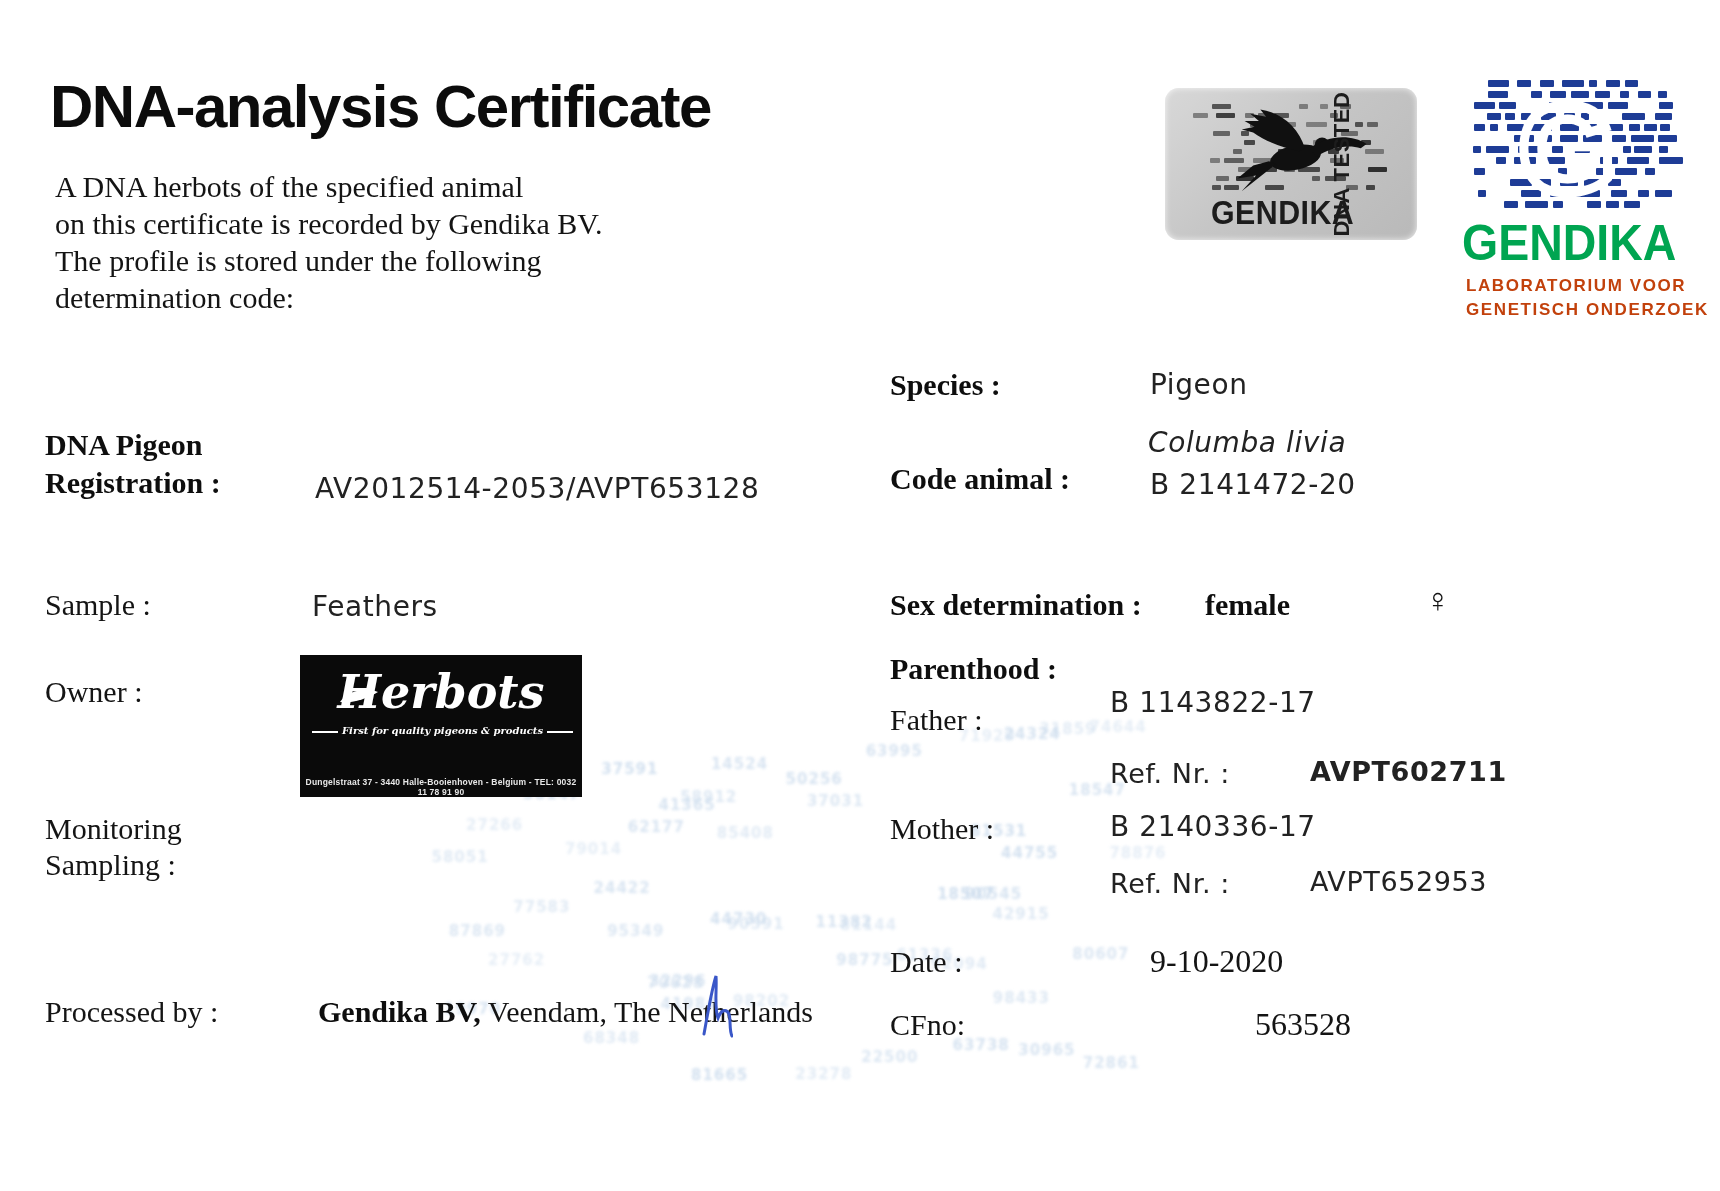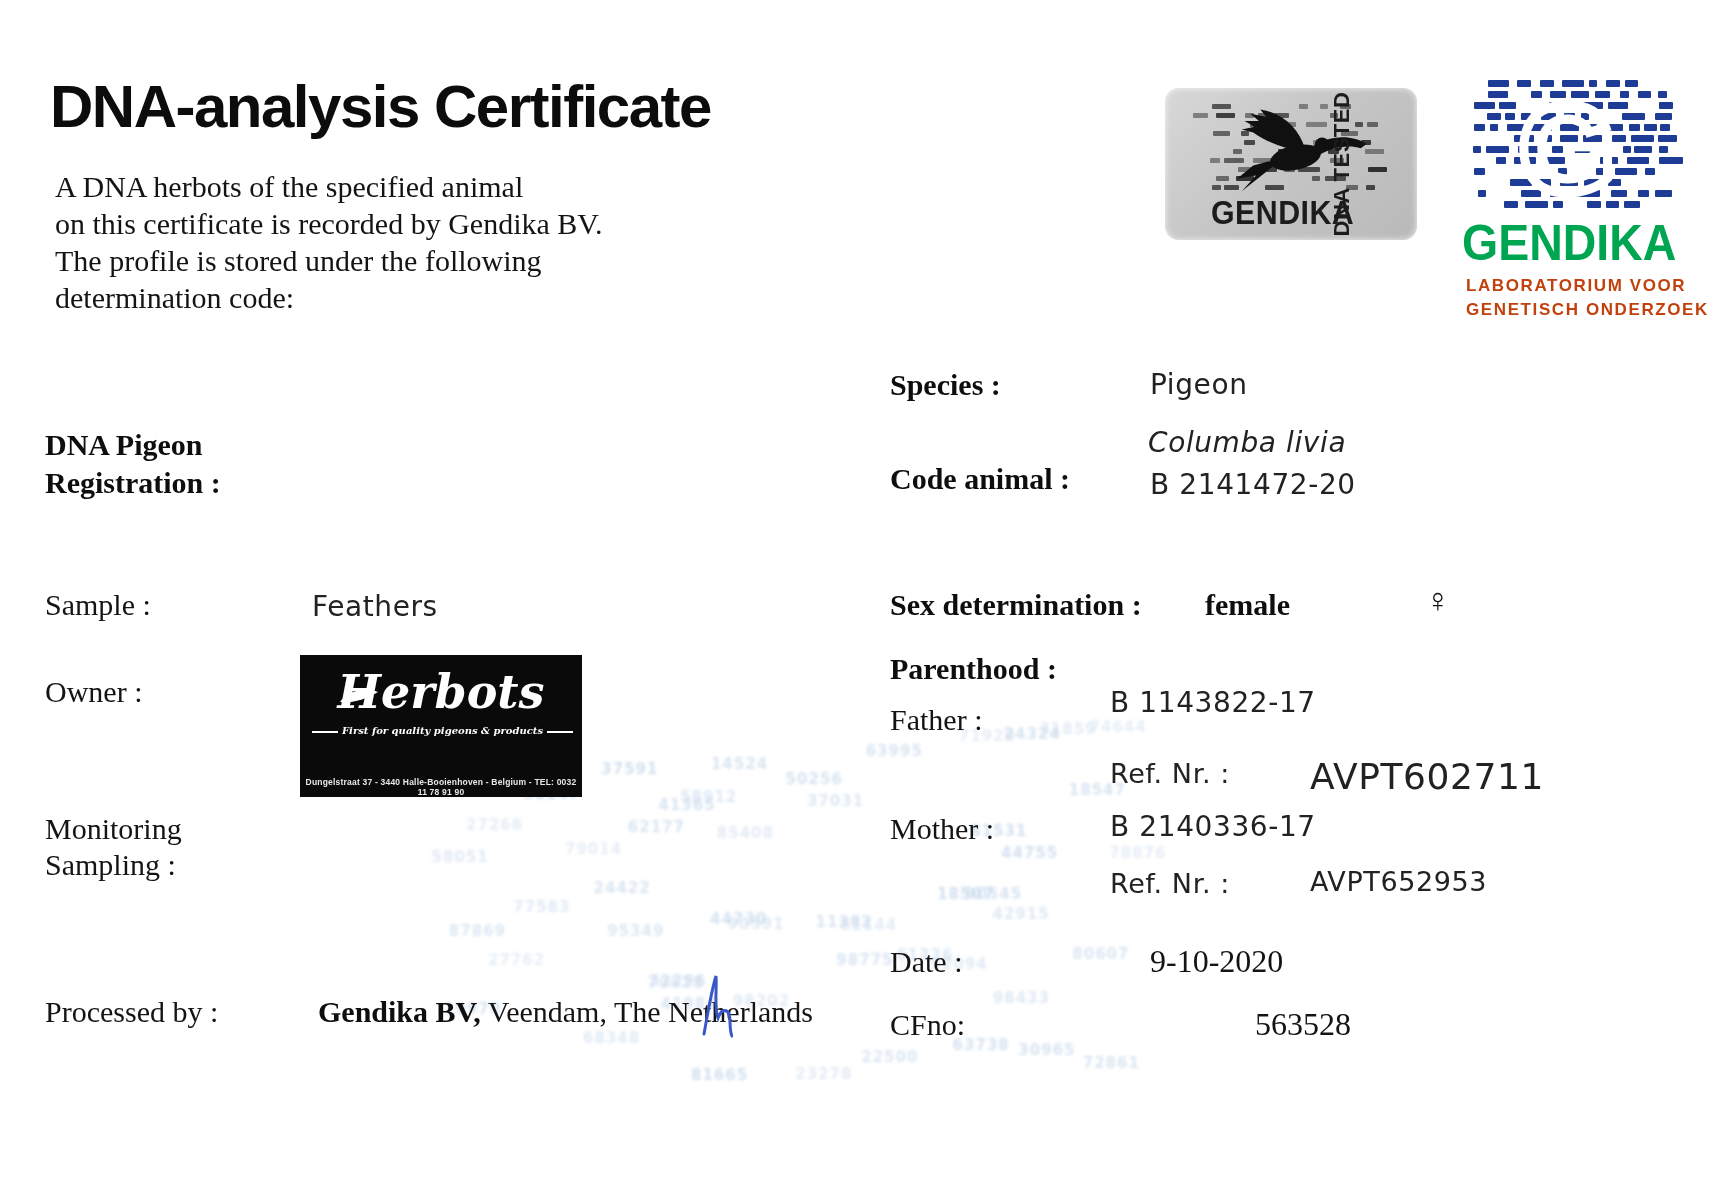--- a/index.html
+++ b/index.html
@@ -281,20 +281,21 @@
     <svg style="position:absolute;left:0;top:0;" width="210" height="134" viewBox="0 0 210 134">
       <text x="105" y="112" text-anchor="middle" font-family="Liberation Sans, sans-serif" font-weight="bold" font-size="124" fill="none" stroke="#ffffff" stroke-width="9">G</text>
     </svg>
   </div>
   <div class="abs logo-brand">GENDIKA</div>
   <div class="abs logo-sub" style="top:276px;">LABORATORIUM VOOR</div>
   <div class="abs logo-sub" style="top:300px;">GENETISCH ONDERZOEK</div>
 
   <div class="abs bserif" style="left:45px;top:428px;">DNA Pigeon</div>
   <div class="abs bserif" style="left:45px;top:466px;">Registration :</div>
+  <div class="abs hand" style="left:315px;top:472px;">AV2012514-2053/AVPT653128</div>
 
   <div class="abs serif" style="left:45px;top:588px;">Sample :</div>
   <div class="abs hand" style="left:312px;top:590px;">Feathers</div>
 
   <div class="abs serif" style="left:45px;top:675px;">Owner :</div>
 
   <div class="abs herbots">
     <svg class="herbots-feather" width="42" height="20" viewBox="0 0 42 20">
       <path d="M2,15 C10,4 27,0 40,5 C30,11 14,17 2,15 Z" fill="#ffffff"></path>
     </svg>
@@ -325,21 +326,21 @@
 
   <div class="abs bserif" style="left:890px;top:588px;">Sex determination :</div>
   <div class="abs bserif" style="left:1205px;top:588px;">female</div>
   <div class="abs serif sex-symbol" style="left:1425px;top:582px;">♀</div>
 
   <div class="abs bserif" style="left:890px;top:652px;">Parenthood :</div>
 
   <div class="abs serif" style="left:890px;top:703px;">Father :</div>
   <div class="abs hand" style="left:1110px;top:686px;">B 1143822-17</div>
   <div class="abs hand" style="left:1110px;top:758px;font-size:27px;">Ref. Nr. :</div>
-  <div class="abs hand" style="left:1310px;top:756px;font-size:36px;">AVPT602711</div>
+  <div class="abs hand" style="left:1310px;top:756px;font-size:27px;font-weight:bold;">AVPT602711</div>
 
   <div class="abs serif" style="left:890px;top:812px;">Mother :</div>
   <div class="abs hand" style="left:1110px;top:810px;">B 2140336-17</div>
   <div class="abs hand" style="left:1110px;top:868px;font-size:27px;">Ref. Nr. :</div>
   <div class="abs hand" style="left:1310px;top:866px;font-size:27px;">AVPT652953</div>
 
   <div class="abs serif" style="left:890px;top:945px;">Date :</div>
   <div class="abs serif" style="left:1150px;top:943px;font-size:32px;">9-10-2020</div>
 
   <div class="abs serif" style="left:890px;top:1008px;">CFno:</div>

